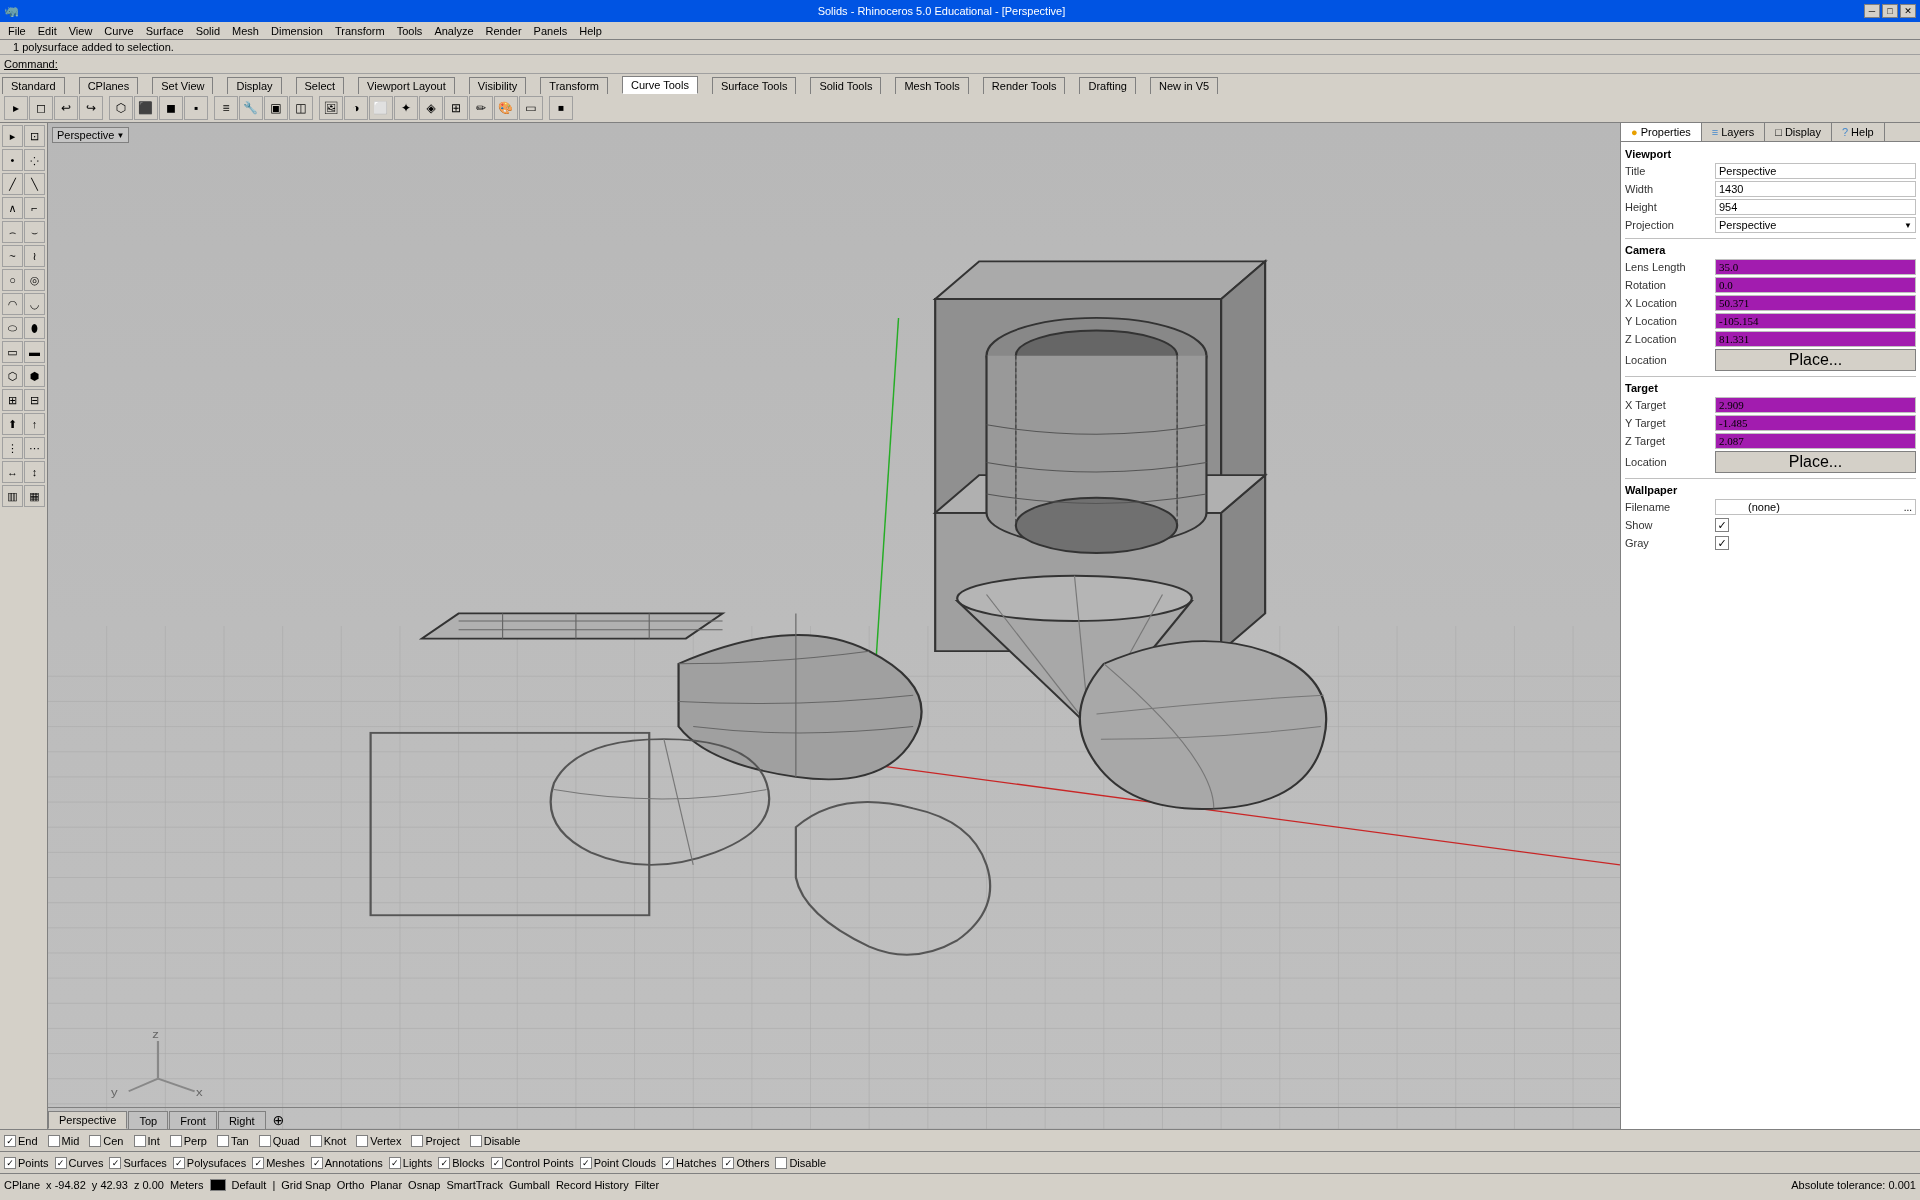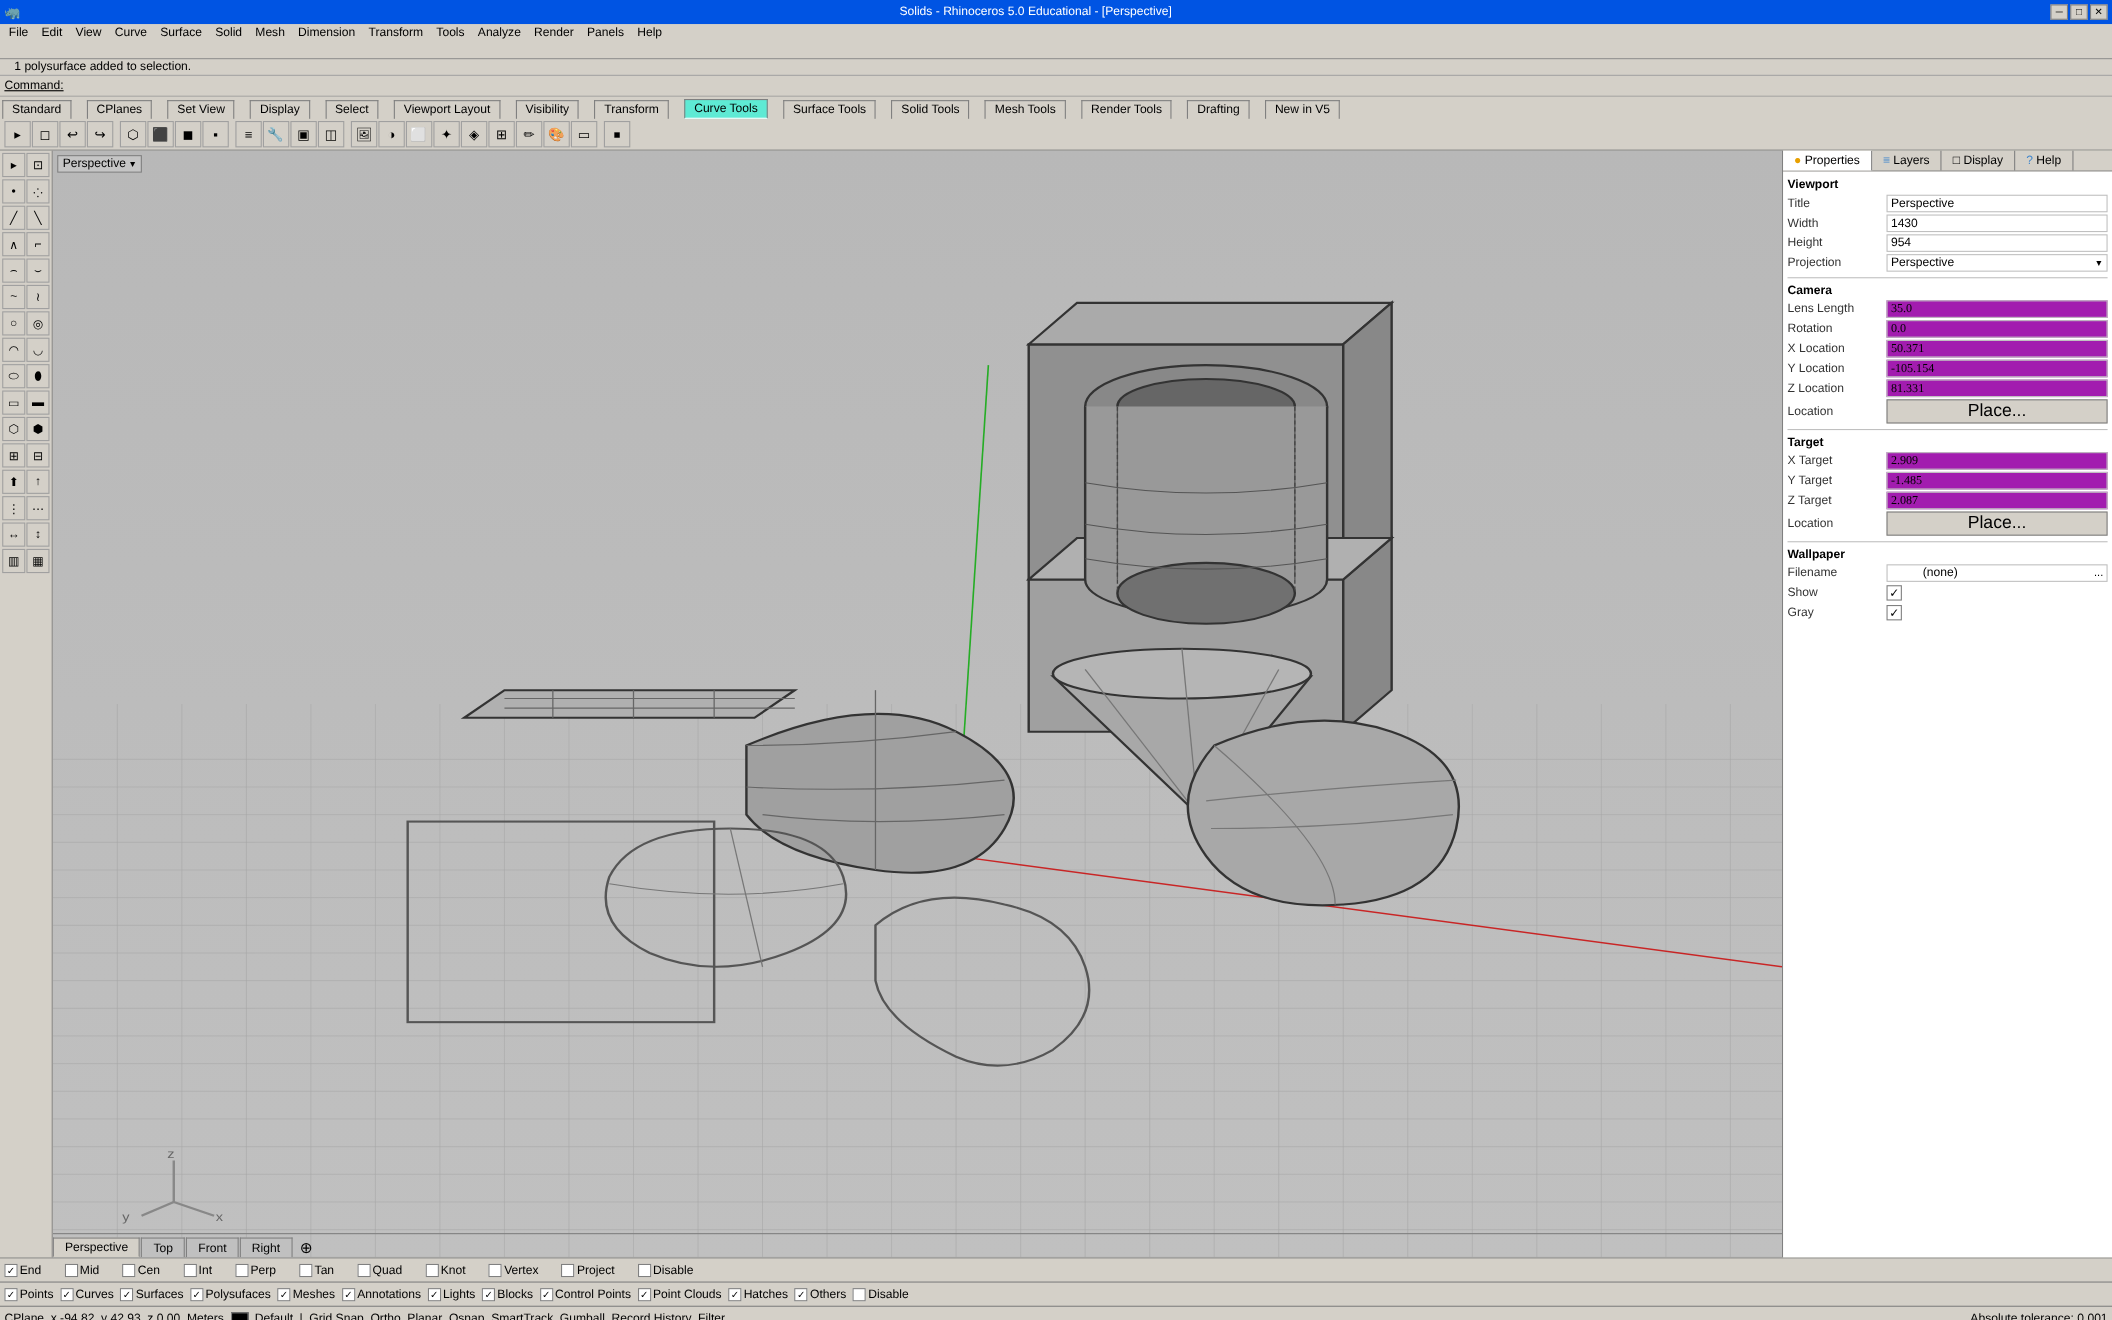--- a/index.html
+++ b/index.html
@@ -4,35 +4,35 @@
   <style>
     * { margin: 0; padding: 0; box-sizing: border-box; }
     body { width: 1920px; height: 1200px; background: #d4d0c8; font-family: 'Segoe UI', Tahoma, Arial, sans-serif; font-size: 11px; color: #000; overflow: hidden; }
     
     
     #title-bar { height: 22px; background: #0054e3; display: flex; align-items: center; justify-content: space-between; padding: 0 4px; color: white; font-size: 11px; }
     #title-bar-controls { display: flex; gap: 2px; }
     .title-btn { width: 16px; height: 14px; background: #d4d0c8; border: 1px solid #808080; font-size: 9px; display: flex; align-items: center; justify-content: center; cursor: pointer; color: #000; }
     
     
-    #menu-bar { height: 32px; background: #d4d0c8; display: flex; align-items: flex-start; padding: 0 2px; border-bottom: 1px solid #808080; }
+    #menu-bar { height: 18px; background: #d4d0c8; display: flex; align-items: center; padding: 0 2px; border-bottom: 1px solid #808080; }
     .menu-item { padding: 2px 6px; font-size: 11px; cursor: pointer; white-space: nowrap; }
     
     
     #status-top { background: #d4d0c8; padding: 1px 13px; font-size: 11px; border-bottom: 1px solid #a0a0a0; }
     
     
     #command-bar { background: #d4d0c8; padding: 1px 4px; display: flex; align-items: center; font-size: 11px; border-bottom: 1px solid #a0a0a0; }
     #command-input { border: 1px solid #808080; background: white; height: 16px; width: 200px; font-size: 11px; padding: 0 2px; }
     
     
     #toolbar-area { background: #d4d0c8; border-bottom: 1px solid #808080; }
     #toolbar-tabs { display: flex; align-items: center; padding: 2px 2px 0; gap: 14px; }
     .toolbar-tab { padding: 2px 8px; background: #d4d0c8; border: 1px solid #808080; border-bottom: none; font-size: 11px; cursor: pointer; white-space: nowrap; }
-    .toolbar-tab.active { background: #5eead4; border-bottom: 1px solid white; }
+    .toolbar-tab.active { background: #ffffff; border-bottom: 1px solid white; }
     #toolbar-icons { display: flex; align-items: center; padding: 2px 4px; gap: 1px; flex-wrap: wrap; min-height: 28px; }
     .tb-icon { width: 24px; height: 24px; background: #d4d0c8; border: 1px solid #a0a0a0; display: flex; align-items: center; justify-content: center; cursor: pointer; font-size: 12px; }
     .tb-sep { width: 4px; height: 24px; }
     
     
     #main-layout { display: flex; height: calc(1200px - 22px - 20px - 32px - 46px - 28px - 22px); }
     
     
     #left-toolbar { width: 48px; background: #d4d0c8; border-right: 1px solid #808080; display: flex; flex-direction: column; padding: 2px; gap: 1px; overflow: hidden; }
     .lt-icon { width: 22px; height: 22px; background: #d4d0c8; border: 1px solid #a0a0a0; display: flex; align-items: center; justify-content: center; cursor: pointer; font-size: 11px; }
@@ -531,21 +531,21 @@
         <div class="prop-row">
           <div class="prop-label">Gray</div>
           <div style="width:14px; height:14px; border:1px solid #808080; background:white; display:flex; align-items:center; justify-content:center; cursor:pointer;">✓</div>
         </div>
       </div>
 
     </div>
   </div>
 </div>
 
-<div id="osnap-bar" style="height:22px; background:#d4d0c8; border-top:1px solid #808080; display:flex; align-items:center; padding:0 4px; gap:21px; font-size:11px; overflow:hidden;">
+<div id="osnap-bar" style="height:22px; background:#d4d0c8; border-top:1px solid #808080; display:flex; align-items:center; padding:0 4px; gap:10px; font-size:11px; overflow:hidden;">
   <div class="osnap-item">
     <div class="osnap-check checked"></div>
     <span>End</span>
   </div>
   <div class="osnap-item">
     <div class="osnap-check"></div>
     <span>Mid</span>
   </div>
   <div class="osnap-item">
     <div class="osnap-check"></div>

